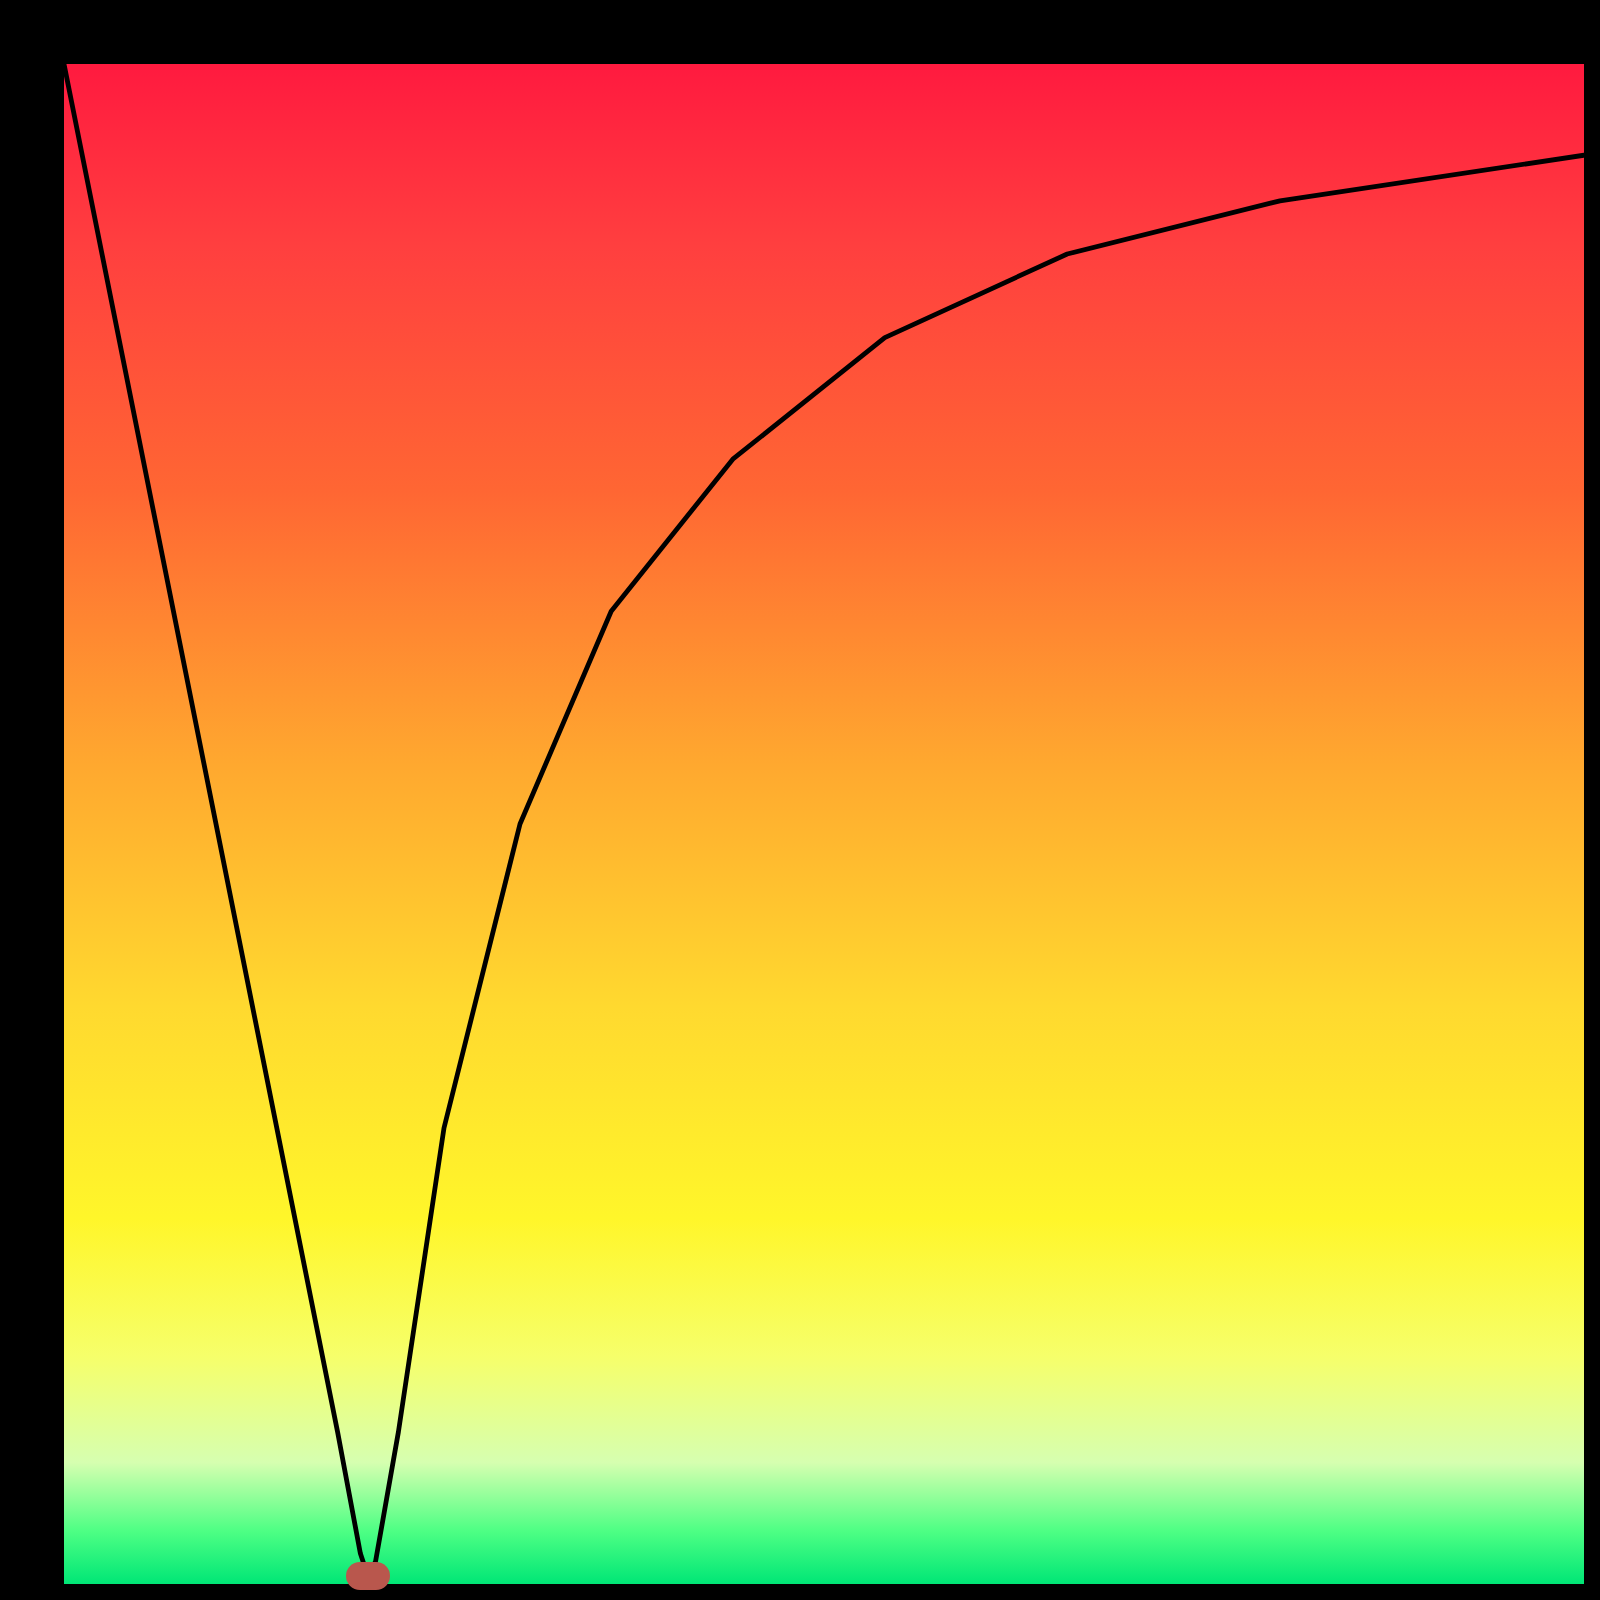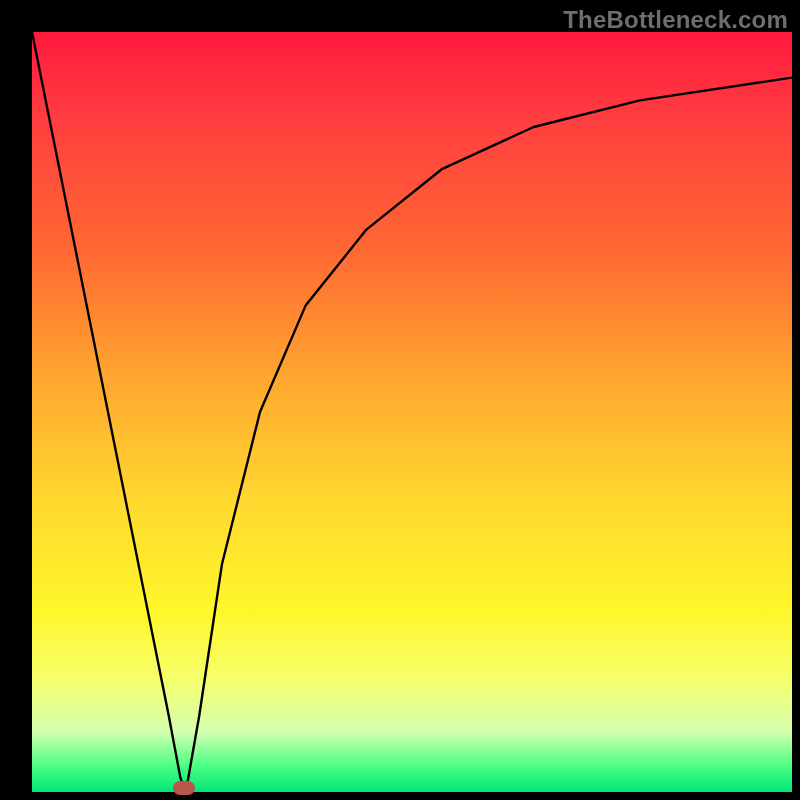--- a/index.html
+++ b/index.html
@@ -67,20 +67,19 @@
     stroke: #000;
     stroke-width: 2.4;
     stroke-linecap: round;
     stroke-linejoin: round;
   }
 </style>
 </head>
 <body>
 
 <div class="frame">
-  <div class="watermark">TheBottleneck.com</div>
   <div class="plot-area">
     <svg class="curve" viewBox="0 0 760 760" preserveAspectRatio="none">
       <path id="curve-path" d="M0.00 0.00 L30.40 152.00 L60.80 304.00 L91.20 456.00 L121.60 608.00 L136.80 684.00 L148.20 744.80 L152.00 756.20 L155.80 748.60 L167.20 684.00 L190.00 532.00 L228.00 380.00 L273.60 273.60 L334.40 197.60 L410.40 136.80 L501.60 95.00 L608.00 68.40 L760.00 45.60"></path>
     </svg>
     <div class="marker" id="min-marker" style="left: 152px; top: 756.2px; background: rgb(185, 87, 77);"></div>
   </div>
 </div>
 
 </body></html>

